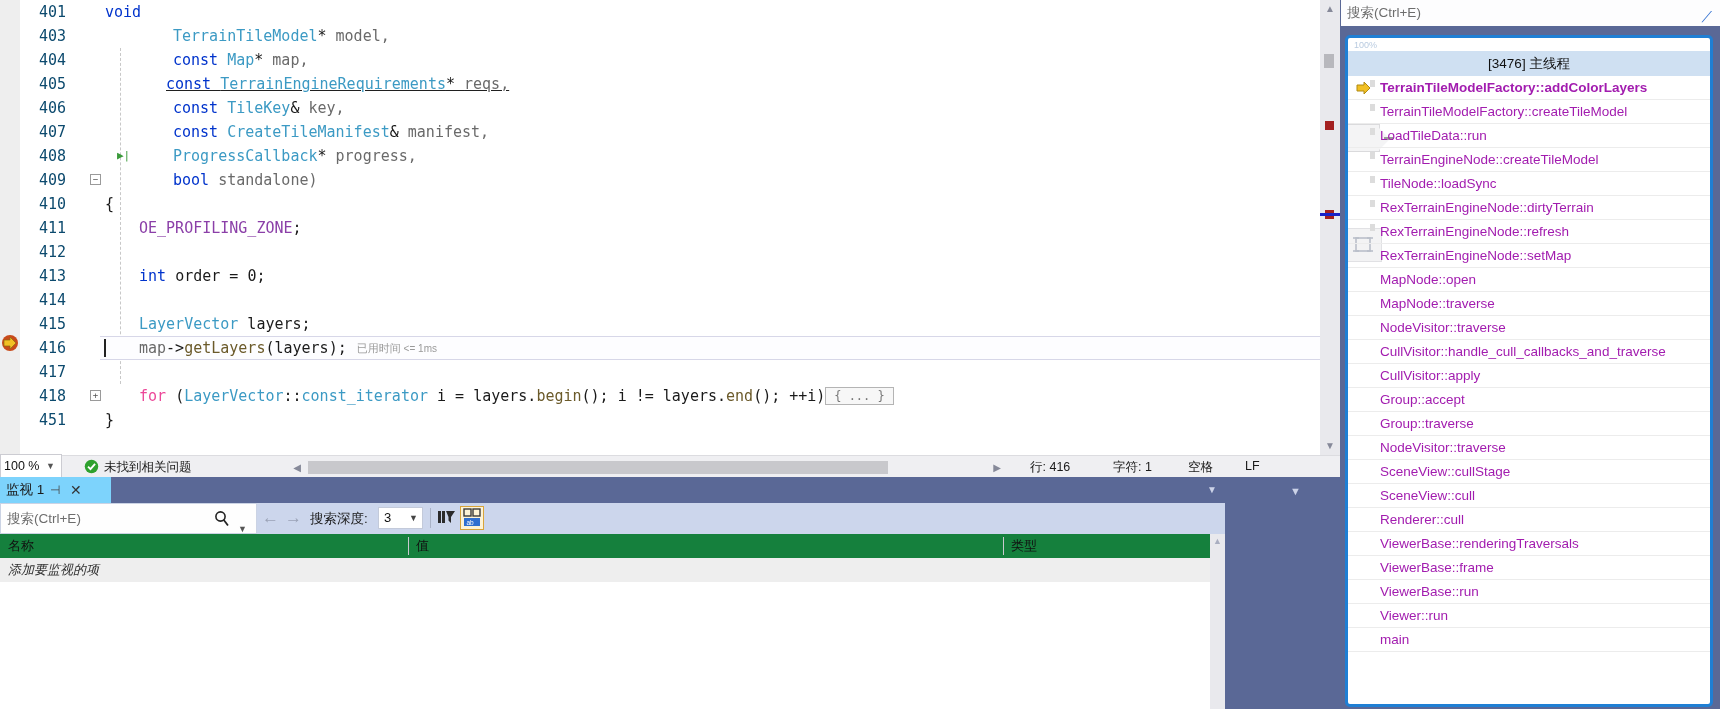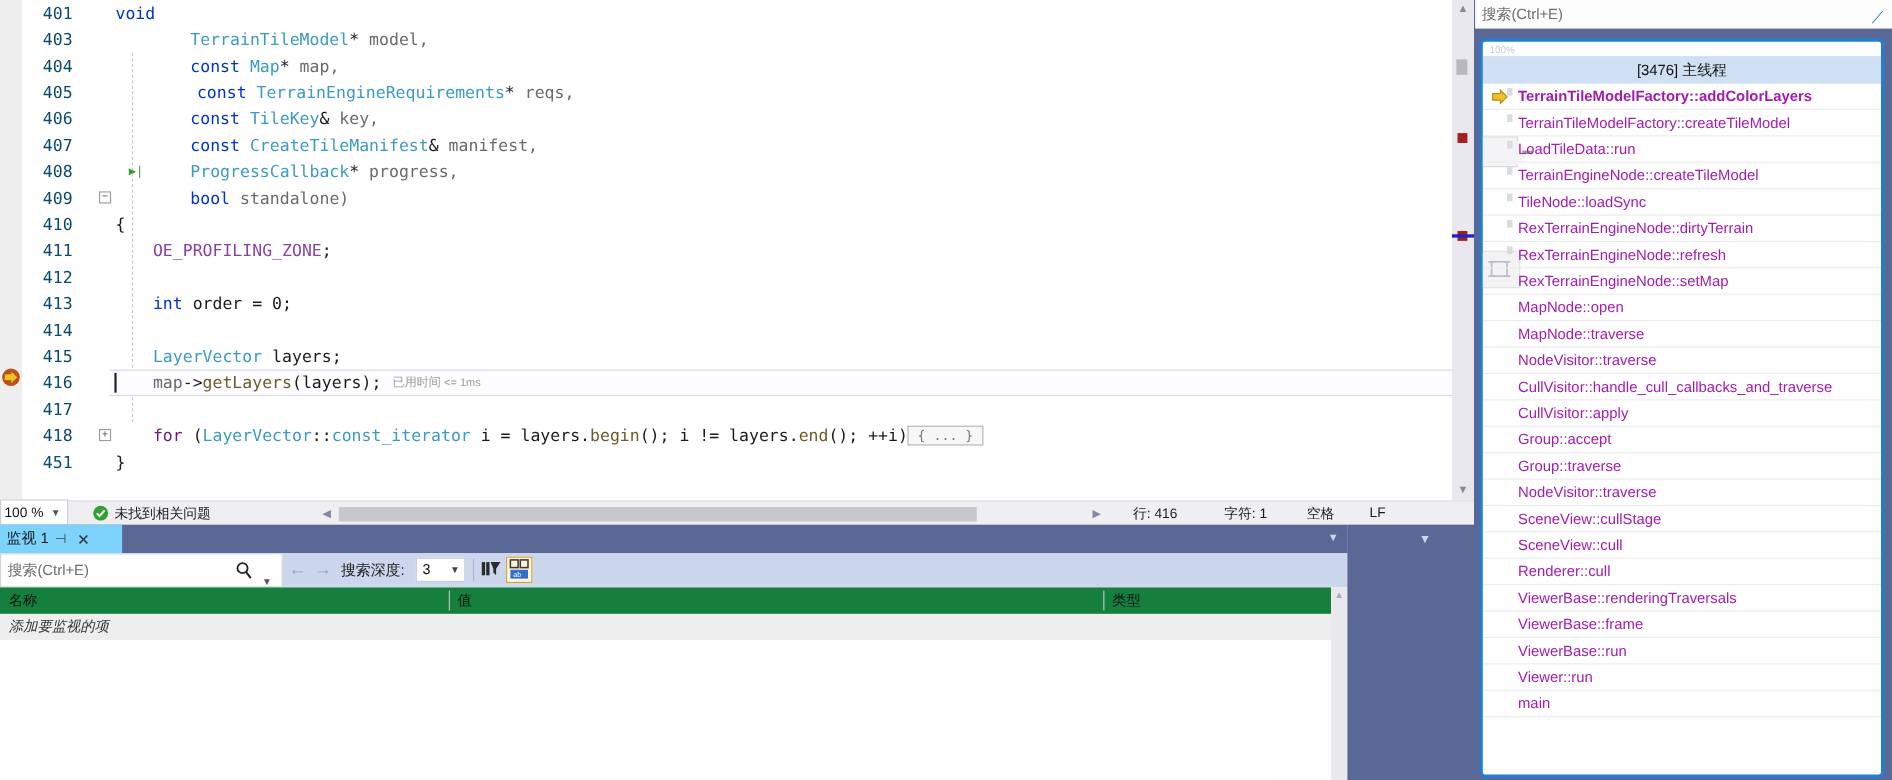--- a/index.html
+++ b/index.html
@@ -42,21 +42,21 @@
     font-size:15px; color:#202020;
   }
   .kw  { color:#0033cc; }
   .typ { color:#3c9ac4; }
   .macro { color:#8b3fa8; }
   .fn  { color:#6b5a2a; }
   .var { color:#6a6a6a; }
   .plain { color:#1a1a1a; }
   .num { color:#1a1a1a; }
   .op  { color:#1a1a1a; }
-  .kwp { color:#701a75; }
+  .kwp { color:#ec4899; }
 
   .vline { position:absolute; left:120px; top:0; bottom:0;
            border-left:1px dashed #c8c8c8; }
 
   
   .cur-line-box {
     position:absolute; left:100px; right:0; height:24px;
     border-top:1px solid #d7d7e8; border-bottom:1px solid #d7d7e8;
     background:#fdfdff;
   }
@@ -281,21 +281,21 @@
 
   <div id="editor-pane">
     <div id="editor-left-margin"></div>
 
     <div id="code-surface">
       <div class="vline" style="top:48px;height:336px;"></div>
       <div id="code-lines">
           <div class="code-line"><div class="ln">401</div><div class="codetext" style="left: 105px;"><span class="kw">void</span></div></div>
           <div class="code-line"><div class="ln">403</div><div class="codetext" style="left: 173px;"><span class="typ">TerrainTileModel</span><span class="plain">* </span><span class="var">model,</span></div></div>
           <div class="code-line"><div class="ln">404</div><div class="codetext" style="left: 173px;"><span class="kw">const </span><span class="typ">Map</span><span class="plain">* </span><span class="var">map,</span></div></div>
-          <div class="code-line"><div class="ln">405</div><div class="codetext" style="left: 179px;"><span class="kw">const </span><span class="typ">TerrainEngineRequirements</span><span class="plain">* </span><span class="var">reqs,</span></div></div>
+          <div class="code-line"><div class="ln">405</div><div class="codetext" style="left: 166px; text-decoration: underline;"><span class="kw">const </span><span class="typ">TerrainEngineRequirements</span><span class="plain">* </span><span class="var">reqs,</span></div></div>
           <div class="code-line"><div class="ln">406</div><div class="codetext" style="left: 173px;"><span class="kw">const </span><span class="typ">TileKey</span><span class="plain">&amp; </span><span class="var">key,</span></div></div>
           <div class="code-line"><div class="ln">407</div><div class="codetext" style="left: 173px;"><span class="kw">const </span><span class="typ">CreateTileManifest</span><span class="plain">&amp; </span><span class="var">manifest,</span></div></div>
           <div class="code-line"><div class="ln">408</div><div class="codetext" style="left: 173px;"><span class="typ">ProgressCallback</span><span class="plain">* </span><span class="var">progress,</span></div><div class="greenarrow" style="left: 117px;">▶|</div></div>
           <div class="code-line"><div class="ln">409</div><div class="codetext" style="left: 173px;"><span class="kw">bool </span><span class="var">standalone)</span></div><div class="coll" style="left: 90px;">−</div></div>
           <div class="code-line"><div class="ln">410</div><div class="codetext" style="left: 105px;"><span class="plain">{</span></div></div>
           <div class="code-line"><div class="ln">411</div><div class="codetext" style="left: 139px;"><span class="macro">OE_PROFILING_ZONE</span><span class="plain">;</span></div></div>
           <div class="code-line"><div class="ln">412</div><div class="codetext" style="left: 105px;"></div></div>
           <div class="code-line"><div class="ln">413</div><div class="codetext" style="left: 139px;"><span class="kw">int </span><span class="plain">order </span><span class="op">= </span><span class="num">0</span><span class="plain">;</span></div></div>
           <div class="code-line"><div class="ln">414</div><div class="codetext" style="left: 105px;"></div></div>
           <div class="code-line"><div class="ln">415</div><div class="codetext" style="left: 139px;"><span class="typ">LayerVector</span><span class="plain"> layers;</span></div></div>

